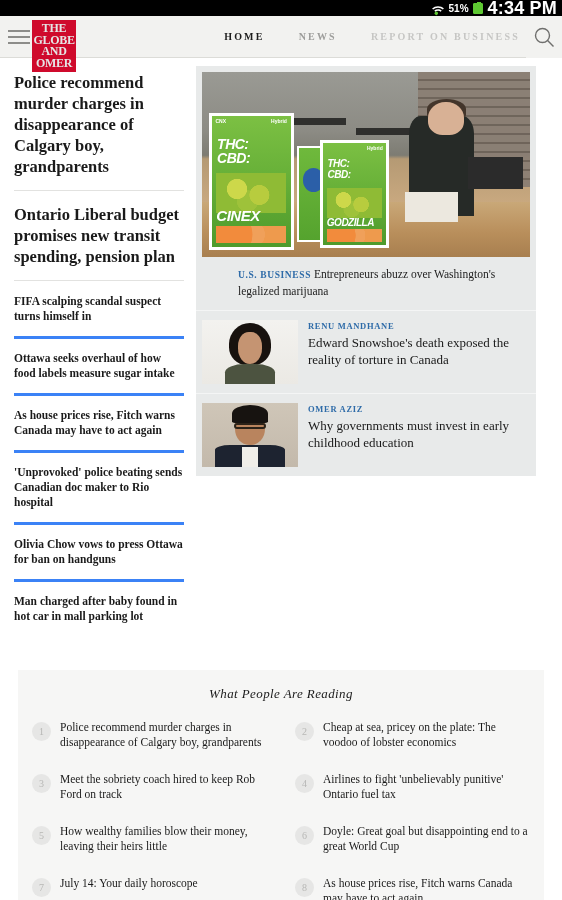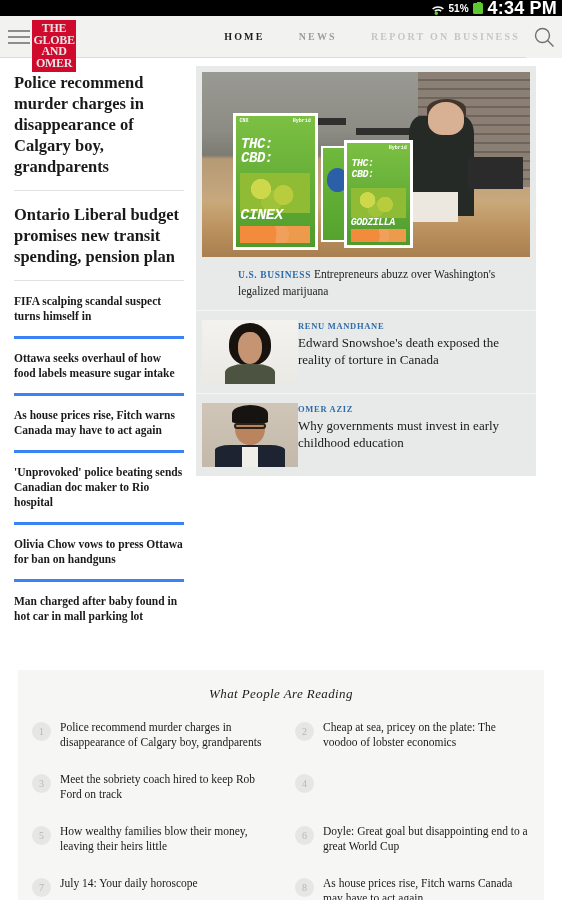--- a/index.html
+++ b/index.html
@@ -114,21 +114,21 @@
     background:#262a27; border-radius:18% 18% 0 0; }
   .ph-head{ position:absolute; right:20%; top:16%; width:11%; height:18%;
     background:#d8b195; border-radius:48% 48% 40% 40%; }
   .ph-hair{ position:absolute; right:19.5%; top:14.5%; width:12%; height:11%;
     background:#43352b; border-radius:50% 50% 20% 20%; }
   .ph-laptop{ position:absolute; right:2%; top:46%; width:17%; height:17%;
     background:#2b2b2b; }
   .ph-register{ position:absolute; right:22%; bottom:19%; width:16%; height:16%;
     background:#ece8df; }
   .box{ position:absolute; background:linear-gradient(180deg,#7cc043 0%,#63ad36 55%,#4e9a2c 100%);
-    border:3px solid #fff; color:#fff; font-family:Liberation Mono, monospace;margin-left:24px; }
+    border:3px solid #fff; color:#fff; font-family:Liberation Sans, sans-serif; }
   .box .tiny{ position:absolute; top:2px; font-size:5px; font-weight:bold; }
   .box .thc{ position:absolute; left:7%; top:16%; font-size:13px; font-style:italic;
     font-weight:bold; line-height:14px; letter-spacing:-.5px; }
   .box .nm{ position:absolute; left:6%; bottom:17%; font-size:15px; font-weight:bold;
     font-style:italic; letter-spacing:-.5px; }
   .box .bud{ position:absolute; left:6%; top:44%; width:88%; height:30%;
     background:radial-gradient(circle at 30% 40%,#cdd84a 0 18%,transparent 19%),
                radial-gradient(circle at 62% 55%,#b8cc3e 0 20%,transparent 21%),
                radial-gradient(circle at 45% 70%,#9ec23a 0 22%,transparent 23%),
                #8fbb35; }
@@ -147,21 +147,21 @@
     border-radius:50%; background:#2b5fa8; }
 
   .caption{
     background:#e8eaea; padding:9px 10px 11px 36px;
     font-size:11.5px; line-height:16px; color:#222; cursor:pointer;
   }
   .cap-kicker{ color:#2e6ba8; font-weight:bold; font-size:9.5px;
     letter-spacing:.6px; }
 
   .story{
-    background:#e8eaea; display:flex; gap:0; padding:9px 10px 9px 6px;
+    background:#e8eaea; display:flex; gap:10px; padding:9px 10px 9px 6px;
     border-top:1px solid #f4f5f5; align-items:flex-start; cursor:pointer;
   }
   .thumb{ width:96px; height:64px; flex:none; background:#e6e4de; overflow:hidden;
     position:relative; }
   .story-txt{ padding-top:1px; }
   .byline{ color:#2e6ba8; font-weight:bold; font-size:8.5px;
     letter-spacing:.7px; margin-bottom:3px; }
   .story-hl{ font-size:13px; line-height:17px; color:#1a1a1a; }
 
   
@@ -365,20 +365,21 @@
     <div class="wpr-item">
       <div class="rank">2</div>
       <div class="wpr-hl">Cheap at sea, pricey on the plate: The voodoo of lobster economics</div>
     </div>
     <div class="wpr-item">
       <div class="rank">3</div>
       <div class="wpr-hl">Meet the sobriety coach hired to keep Rob Ford on track</div>
     </div>
     <div class="wpr-item">
       <div class="rank">4</div>
+      <div class="wpr-hl">Airlines to fight 'unbelievably punitive' Ontario fuel tax</div>
     </div>
     <div class="wpr-item">
       <div class="rank">5</div>
       <div class="wpr-hl">How wealthy families blow their money, leaving their heirs little</div>
     </div>
     <div class="wpr-item">
       <div class="rank">6</div>
       <div class="wpr-hl">Doyle: Great goal but disappointing end to a great World Cup</div>
     </div>
     <div class="wpr-item">

